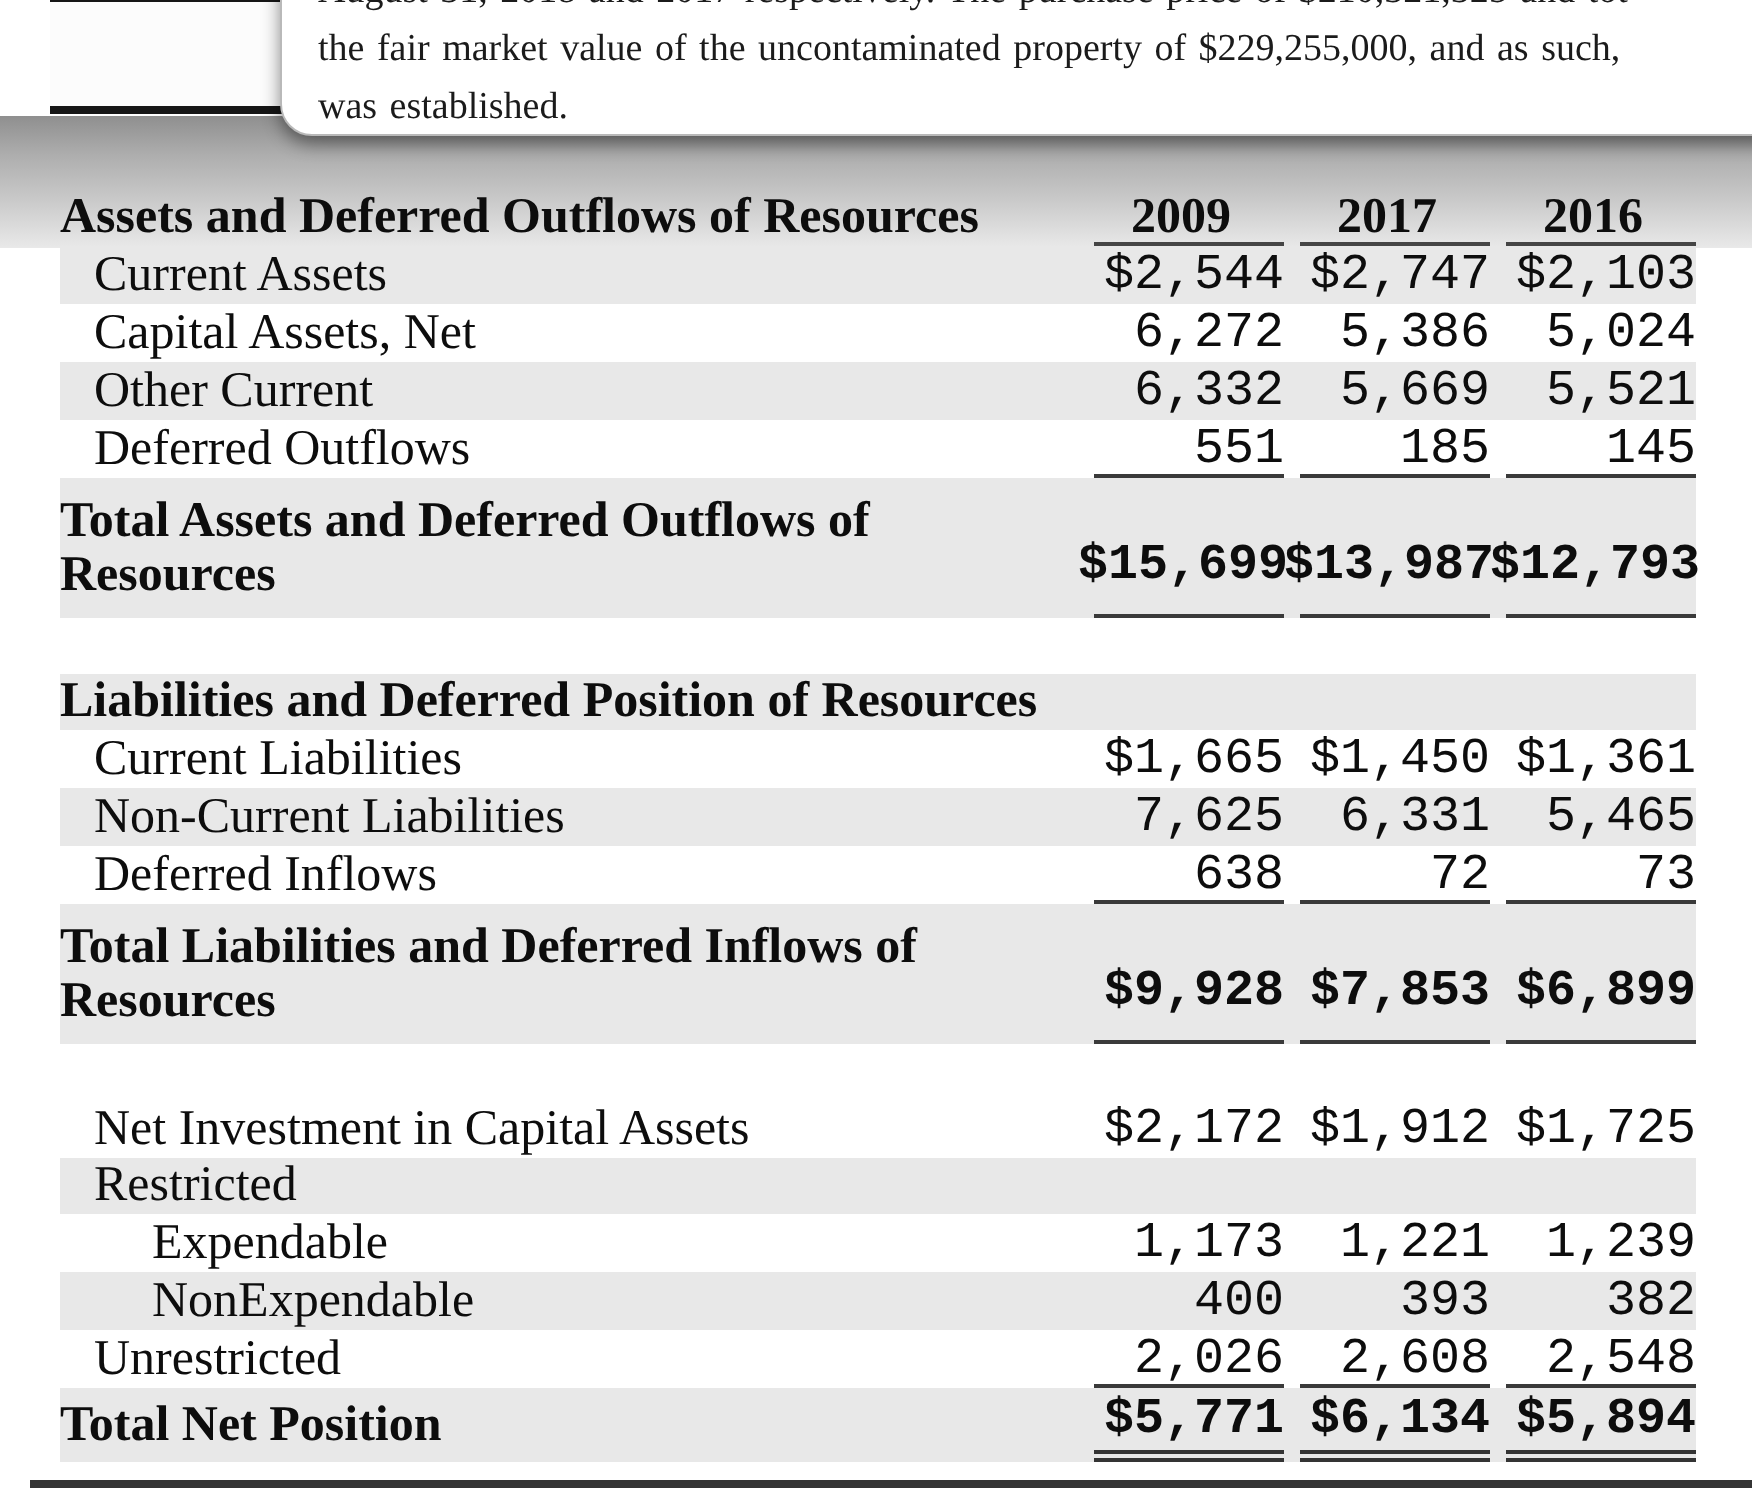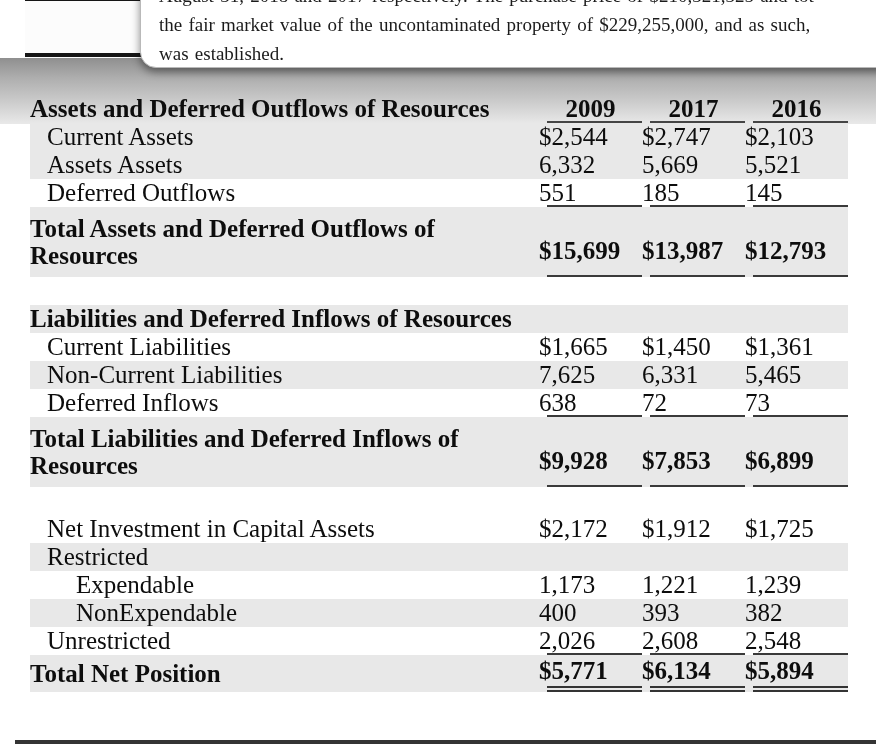--- a/index.html
+++ b/index.html
@@ -32,21 +32,21 @@
   }
 
   
   table.fin {
     position:absolute; left:30px; top:95px; width:818px;
     border-collapse:collapse; font-size:25px; color:#0d0d0d;
     table-layout:fixed;
   }
   table.fin td { padding:0; height:28px; vertical-align:middle; }
   td.lbl { padding-left:6px; }
-  td.num { padding-right:10px; }
+  td.num { text-align:right; padding-right:10px;font-family:Liberation Mono, monospace; }
   tr.i1 td.lbl { padding-left:17px; }
   tr.i2 td.lbl { padding-left:46px; }
   tr.head td, tr.sect td, tr.total td { font-weight:bold; }
   tr.stripe td { background-color:#e8e8e8; }
   tr.head td { background-color:transparent; }
   td.yr {
     text-align:center; padding-right:4px;
     background-image:linear-gradient(#454545,#454545);
     background-repeat:no-repeat;
     background-position:right 0 bottom 0;
@@ -105,22 +105,28 @@
       <td class="yr">2017</td>
       <td class="yr">2016</td>
     </tr>
 
     <tr class="stripe i1">
       <td class="lbl">Current Assets</td>
       <td class="num">$2,544</td>
       <td class="num">$2,747</td>
       <td class="num">$2,103</td>
     </tr>
-    <tr class="stripe i1">
-      <td class="lbl">Assets Assets</td>
+    <tr class="i1">
+      <td class="lbl">Capital Assets, Net</td>
+      <td class="num">6,272</td>
+      <td class="num">5,386</td>
+      <td class="num">5,024</td>
+    </tr>
+    <tr class="stripe i1">
+      <td class="lbl">Other Current</td>
       <td class="num">6,332</td>
       <td class="num">5,669</td>
       <td class="num">5,521</td>
     </tr>
     <tr class="i1 pretotal">
       <td class="lbl">Deferred Outflows</td>
       <td class="num">551</td>
       <td class="num">185</td>
       <td class="num">145</td>
     </tr>
@@ -129,21 +135,21 @@
       <td class="num">$15,699</td>
       <td class="num">$13,987</td>
       <td class="num">$12,793</td>
     </tr>
 
     <tr class="gap">
         <td colspan="4"></td>
       </tr>
 
     <tr class="stripe sect">
-      <td class="lbl">Liabilities and Deferred Inflows of Resources</td>
+      <td class="lbl">Liabilities and Deferred Position of Resources</td>
       <td class="num"></td>
       <td class="num"></td>
       <td class="num"></td>
     </tr>
     <tr class="i1">
       <td class="lbl">Current Liabilities</td>
       <td class="num">$1,665</td>
       <td class="num">$1,450</td>
       <td class="num">$1,361</td>
     </tr>

